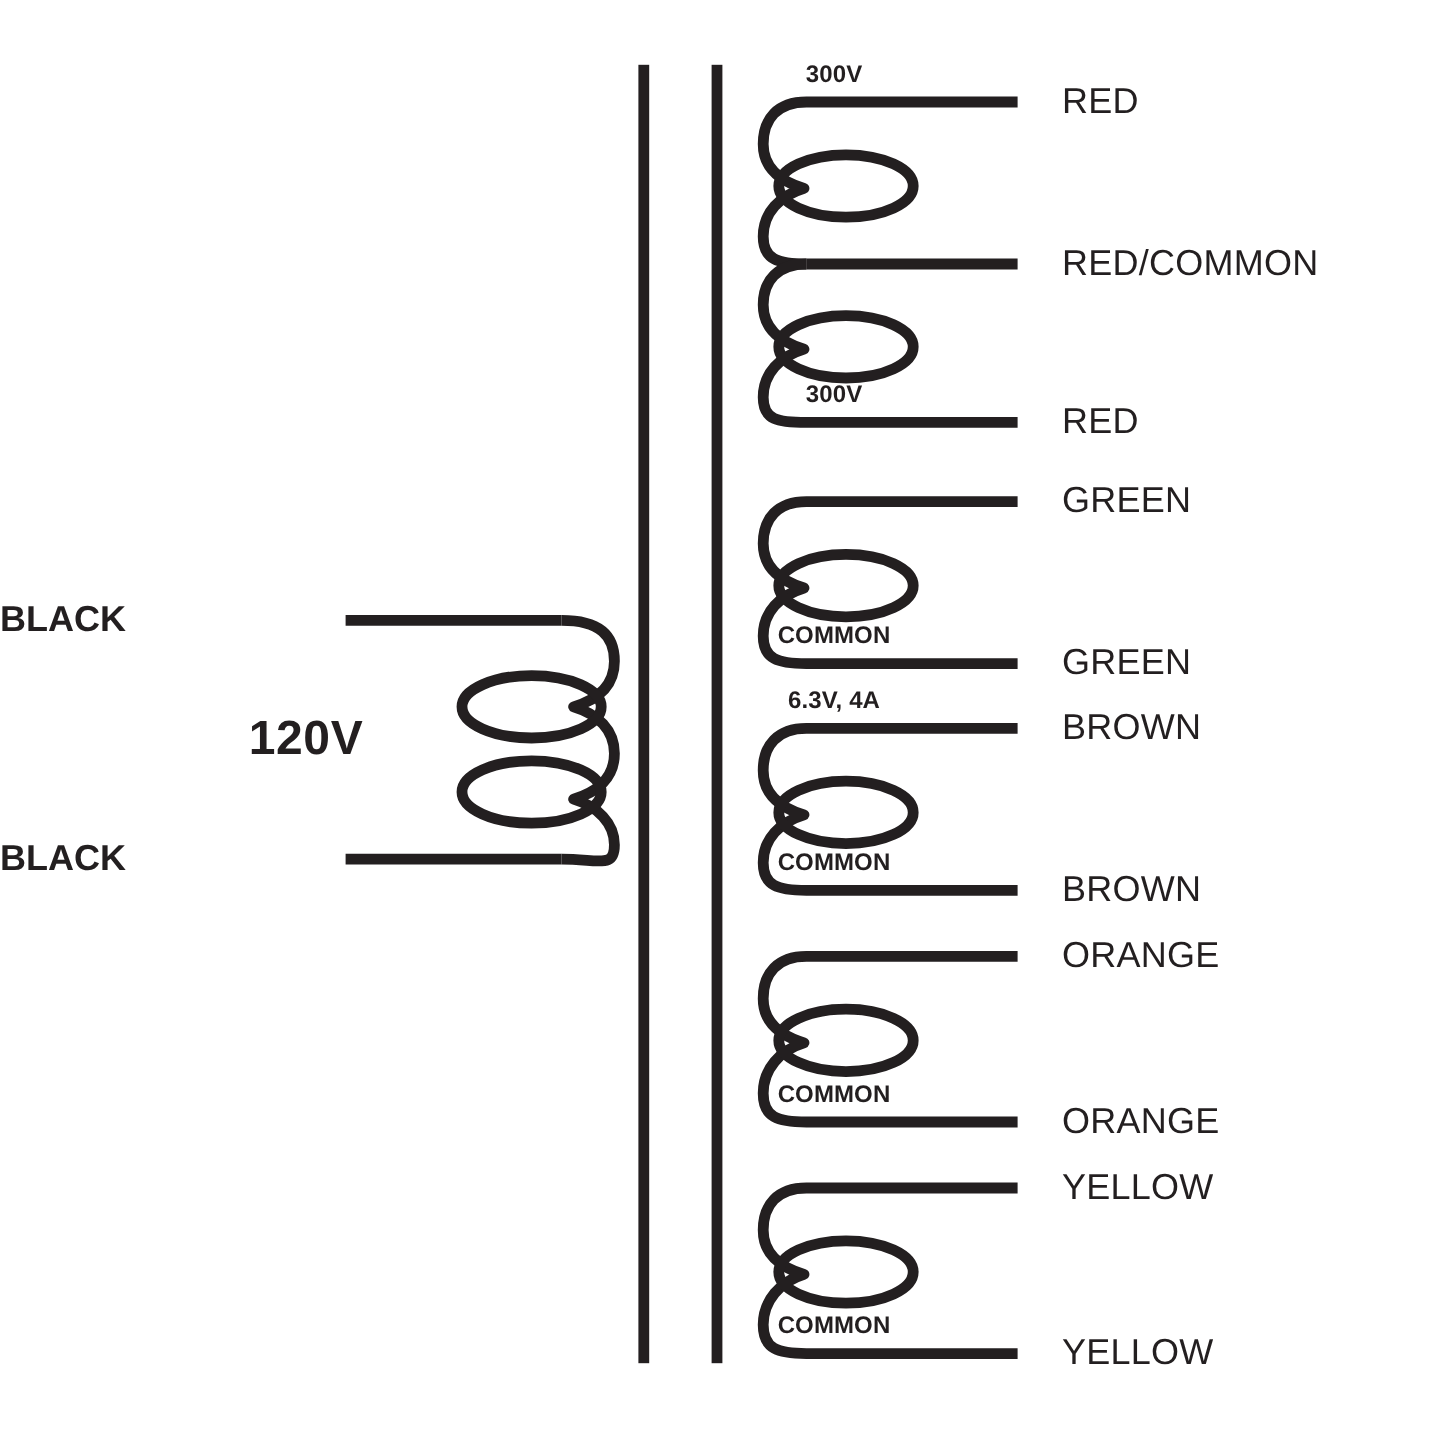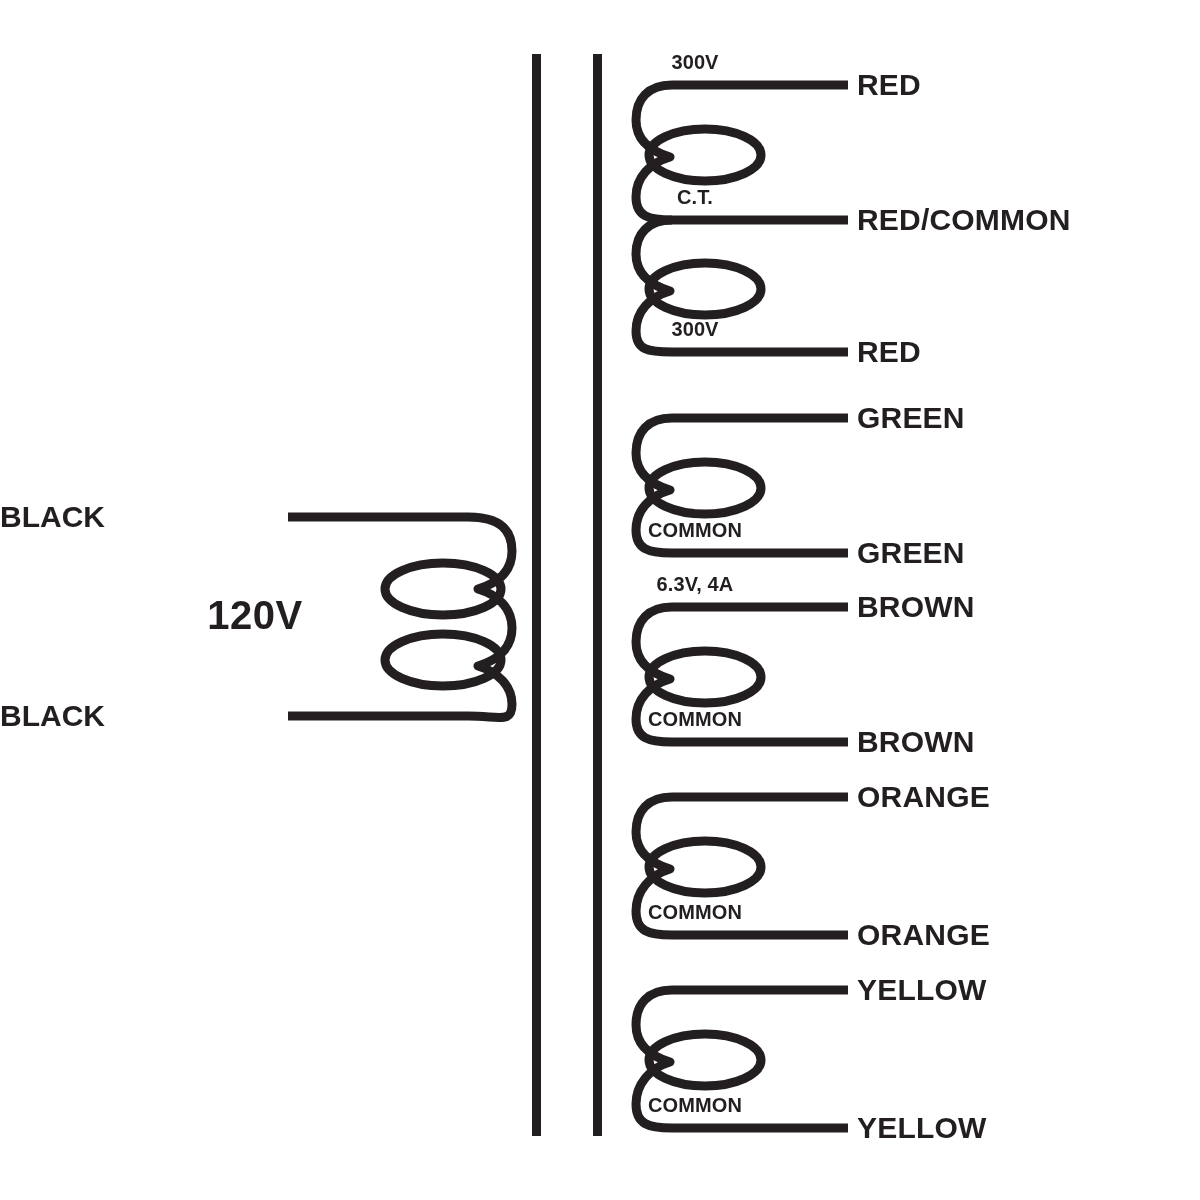--- a/index.html
+++ b/index.html
@@ -43,23 +43,24 @@
   }
   .txt {
     position: absolute;
     color: #231f20;
     white-space: nowrap;
     line-height: 1;
   }
   
   .terminal-name {
     font-size: 30px;
-    font-weight: bold;
+    font-weight: normal;
     letter-spacing: 0.2px;
     transform: translateY(-50%);
+    margin-left: 28px;
   }
   
   .lead-caption {
     font-size: 20px;
     font-weight: bold;
     letter-spacing: 0.1px;
     text-align: center;
   }
   .primary-name {
     font-size: 30px;
@@ -163,21 +164,20 @@
 
   </svg>
 
   <div class="txt primary-name" style="left:0px; top:517px; width:278px;">BLACK</div>
 
   <div class="txt primary-voltage" style="left:255px; top:615px;">120V</div>
 
   <div class="txt primary-name" style="left:0px; top:716px; width:278px;">BLACK</div>
 
   <div class="txt lead-caption" style="left:545px; top:52px; width:300px;">300V</div>
-  <div class="txt lead-caption" style="left:545px; top:187px; width:300px;">C.T.</div>
   <div class="txt lead-caption" style="left:545px; top:319px; width:300px;">300V</div>
 
   <div class="txt lead-caption" style="left:545px; top:520px; width:300px;">COMMON</div>
 
   <div class="txt lead-caption" style="left:545px; top:574px; width:300px;">6.3V, 4A</div>
   <div class="txt lead-caption" style="left:545px; top:709px; width:300px;">COMMON</div>
 
   <div class="txt lead-caption" style="left:545px; top:902px; width:300px;">COMMON</div>
 
   <div class="txt lead-caption" style="left:545px; top:1095px; width:300px;">COMMON</div>

